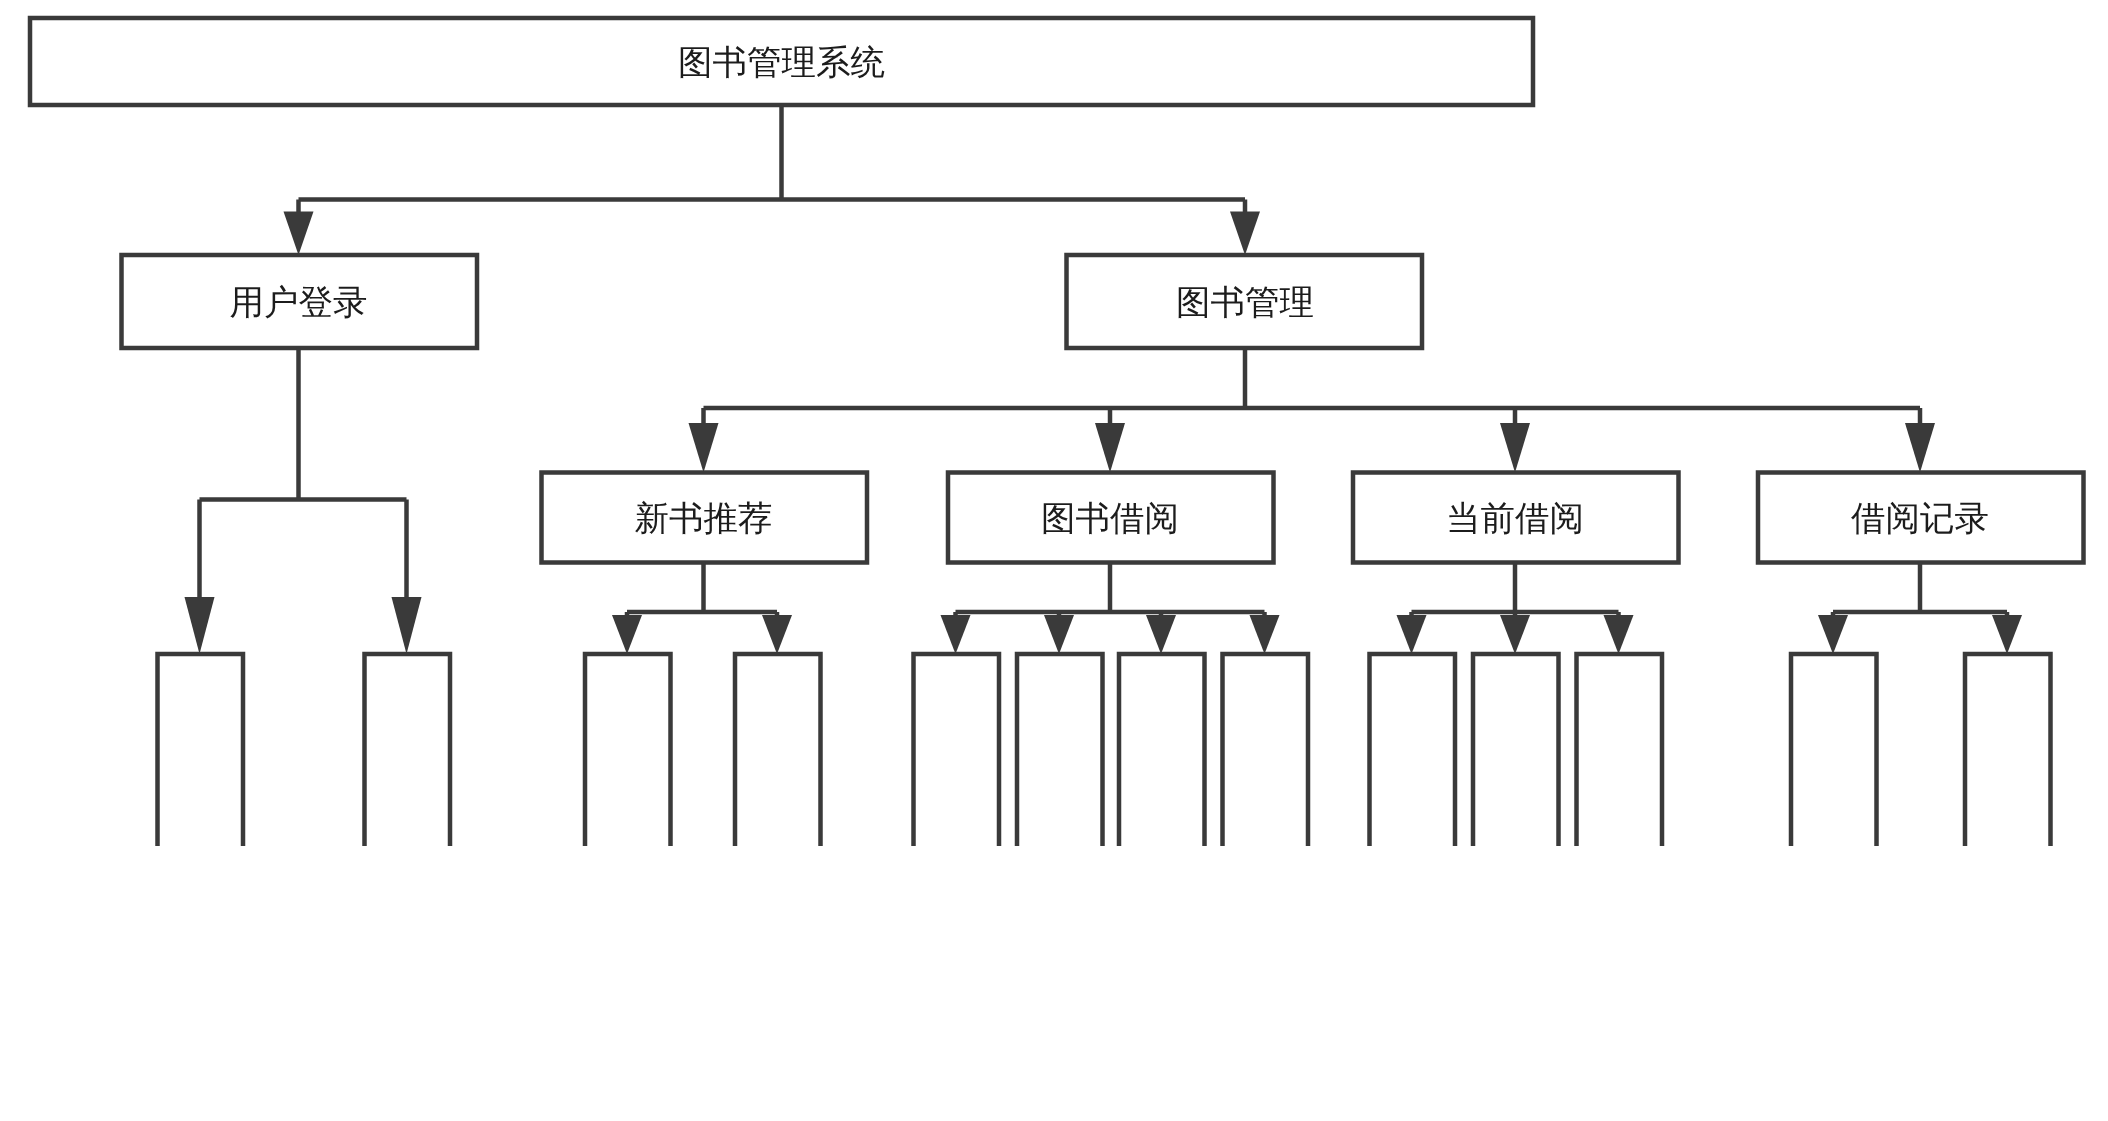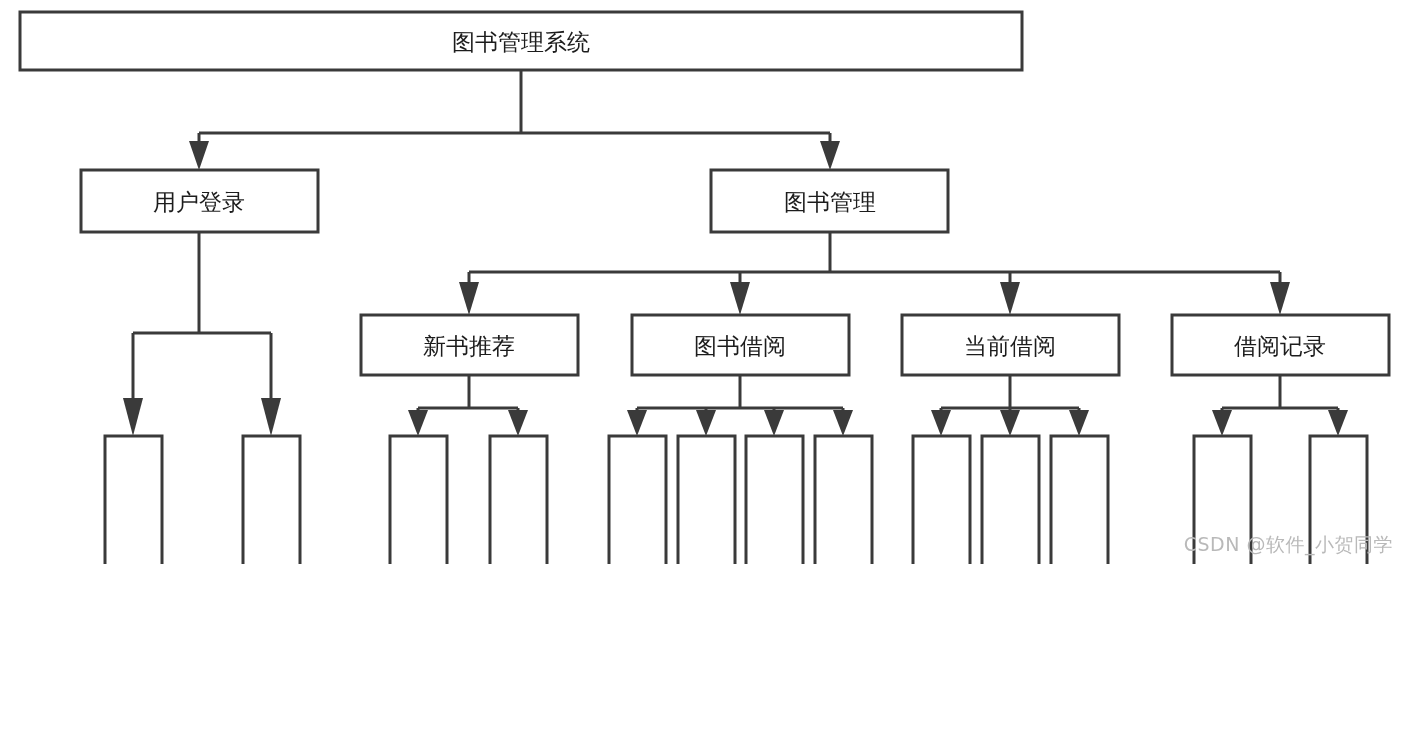--- a/index.html
+++ b/index.html
@@ -241,14 +241,13 @@
     <span class="leaf-label">确认归还（管理员）</span>
   </div>
 
   <div class="leaf-label-wrap" style="left:1194px; top:436px; width:57px; height:301px;">
     <span class="leaf-label">新增借阅记录</span>
   </div>
   <div class="leaf-label-wrap" style="left:1310px; top:436px; width:57px; height:301px;">
     <span class="leaf-label">查询借阅记录</span>
   </div>
 
-  <div class="watermark">CSDN @软件_小贺同学</div>
 </div>
 
 </body></html>

